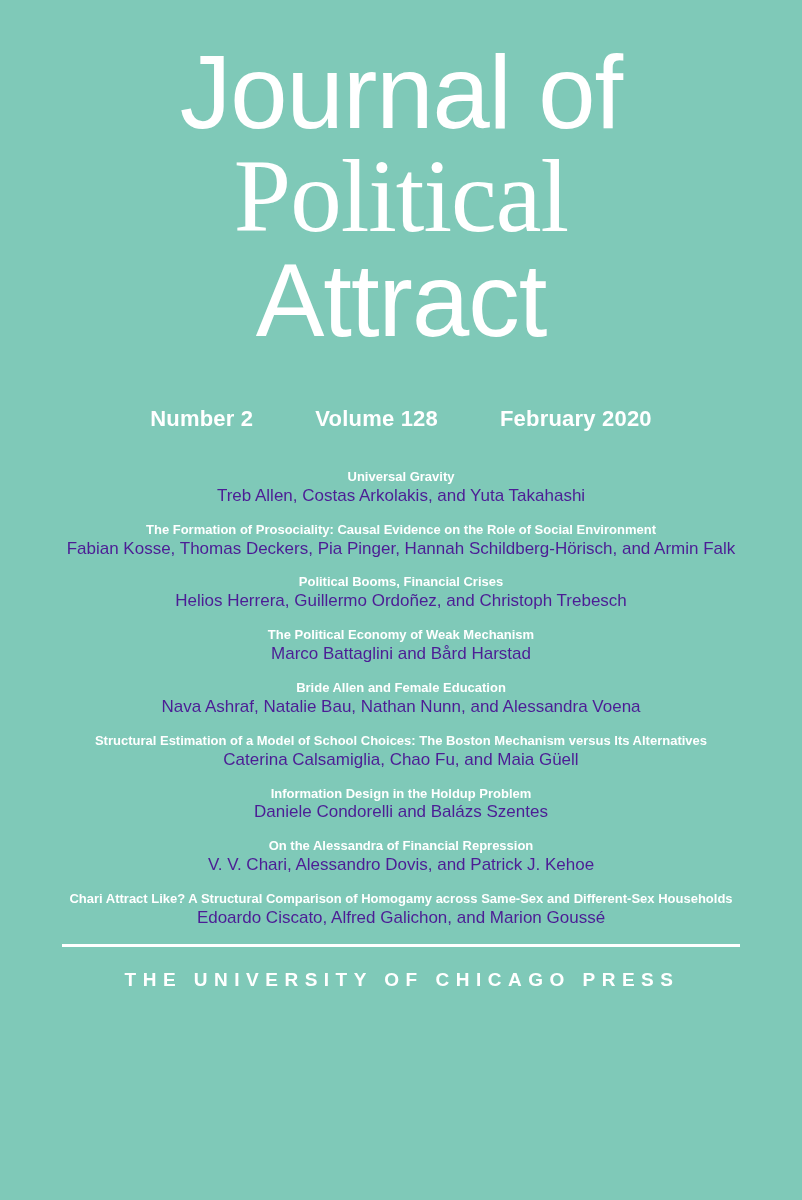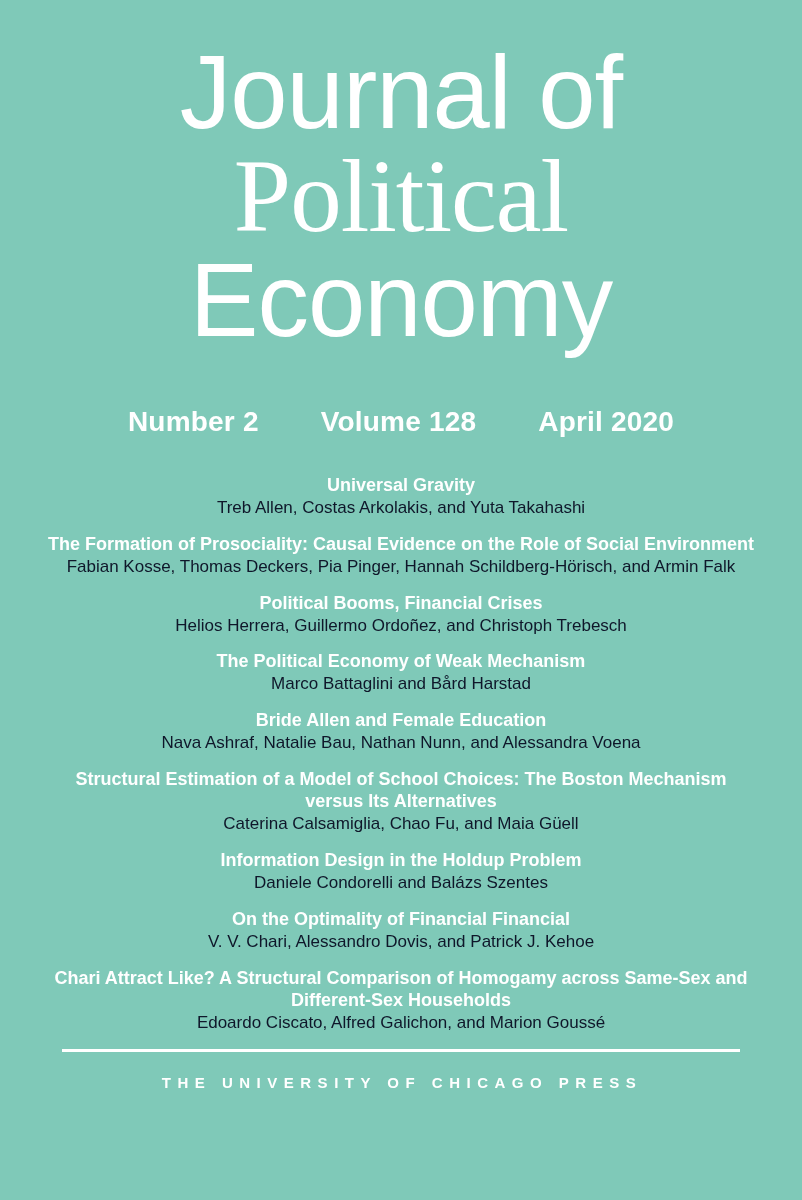--- a/index.html
+++ b/index.html
@@ -47,84 +47,84 @@
   }
   .rule-top { margin-top: 38px; }
   .rule-bottom { margin-top: 0px; }
 
   .issue-line {
     display: flex;
     justify-content: center;
     align-items: center;
     gap: 62px;
     padding: 16px 0 15px 0;
-    font-size: 28px;
+    font-size: 22px;
     font-weight: bold;
     color: #ffffff;
     letter-spacing: 0.2px;
   }
 
   .toc {
     margin-top: 22px;
     padding: 0 44px;
     text-align: center;
     flex: 0 0 auto;
   }
   .article {
     margin-bottom: 15px;
   }
   .article .title {
-    font-size: 18px;
+    font-size: 13px;
     font-weight: bold;
     line-height: 1.22;
     color: #ffffff;
   }
   .article .authors {
     font-size: 17px;
     font-weight: 400;
     line-height: 1.23;
-    color: #0f172a;
+    color: #4c1d95;
     margin-top: 1px;
   }
 
   .footer {
     margin-top: auto;
     padding-bottom: 34px;
   }
   .rule-footer {
     height: 3px;
     background: #ffffff;
     margin: 0 62px 22px 62px;
   }
   .publisher {
     text-align: center;
-    font-size: 15px;
+    font-size: 19px;
     font-weight: bold;
     letter-spacing: 6.5px;
     color: #ffffff;
     padding-left: 2px;
   }
 </style>
 </head>
 <body>
 
 <div class="cover">
 
   <div class="masthead">
     <span class="line line-1">Journal of</span>
     <span class="line line-2">Political</span>
-    <span class="line line-3">Economy</span>
+    <span class="line line-3">Attract</span>
   </div>
 
   <div class="rule rule-top"></div>
 
   <div class="issue-line">
     <span>Number 2</span>
     <span>Volume 128</span>
-    <span>April 2020</span>
+    <span>February 2020</span>
   </div>
 
   <div class="rule rule-bottom"></div>
 
   <div class="toc">
 
     <div class="article">
       <div class="title">Universal Gravity</div>
       <div class="authors">Treb Allen, Costas Arkolakis, and Yuta Takahashi</div>
     </div>
@@ -154,21 +154,21 @@
       <div class="title">Structural Estimation of a Model of School Choices: The Boston Mechanism versus Its Alternatives</div>
       <div class="authors">Caterina Calsamiglia, Chao Fu, and Maia Güell</div>
     </div>
 
     <div class="article">
       <div class="title">Information Design in the Holdup Problem</div>
       <div class="authors">Daniele Condorelli and Balázs Szentes</div>
     </div>
 
     <div class="article">
-      <div class="title">On the Optimality of Financial Financial</div>
+      <div class="title">On the Alessandra of Financial Repression</div>
       <div class="authors">V. V. Chari, Alessandro Dovis, and Patrick J. Kehoe</div>
     </div>
 
     <div class="article">
       <div class="title">Chari Attract Like? A Structural Comparison of Homogamy across Same-Sex and Different-Sex Households</div>
       <div class="authors">Edoardo Ciscato, Alfred Galichon, and Marion Goussé</div>
     </div>
 
   </div>
 

